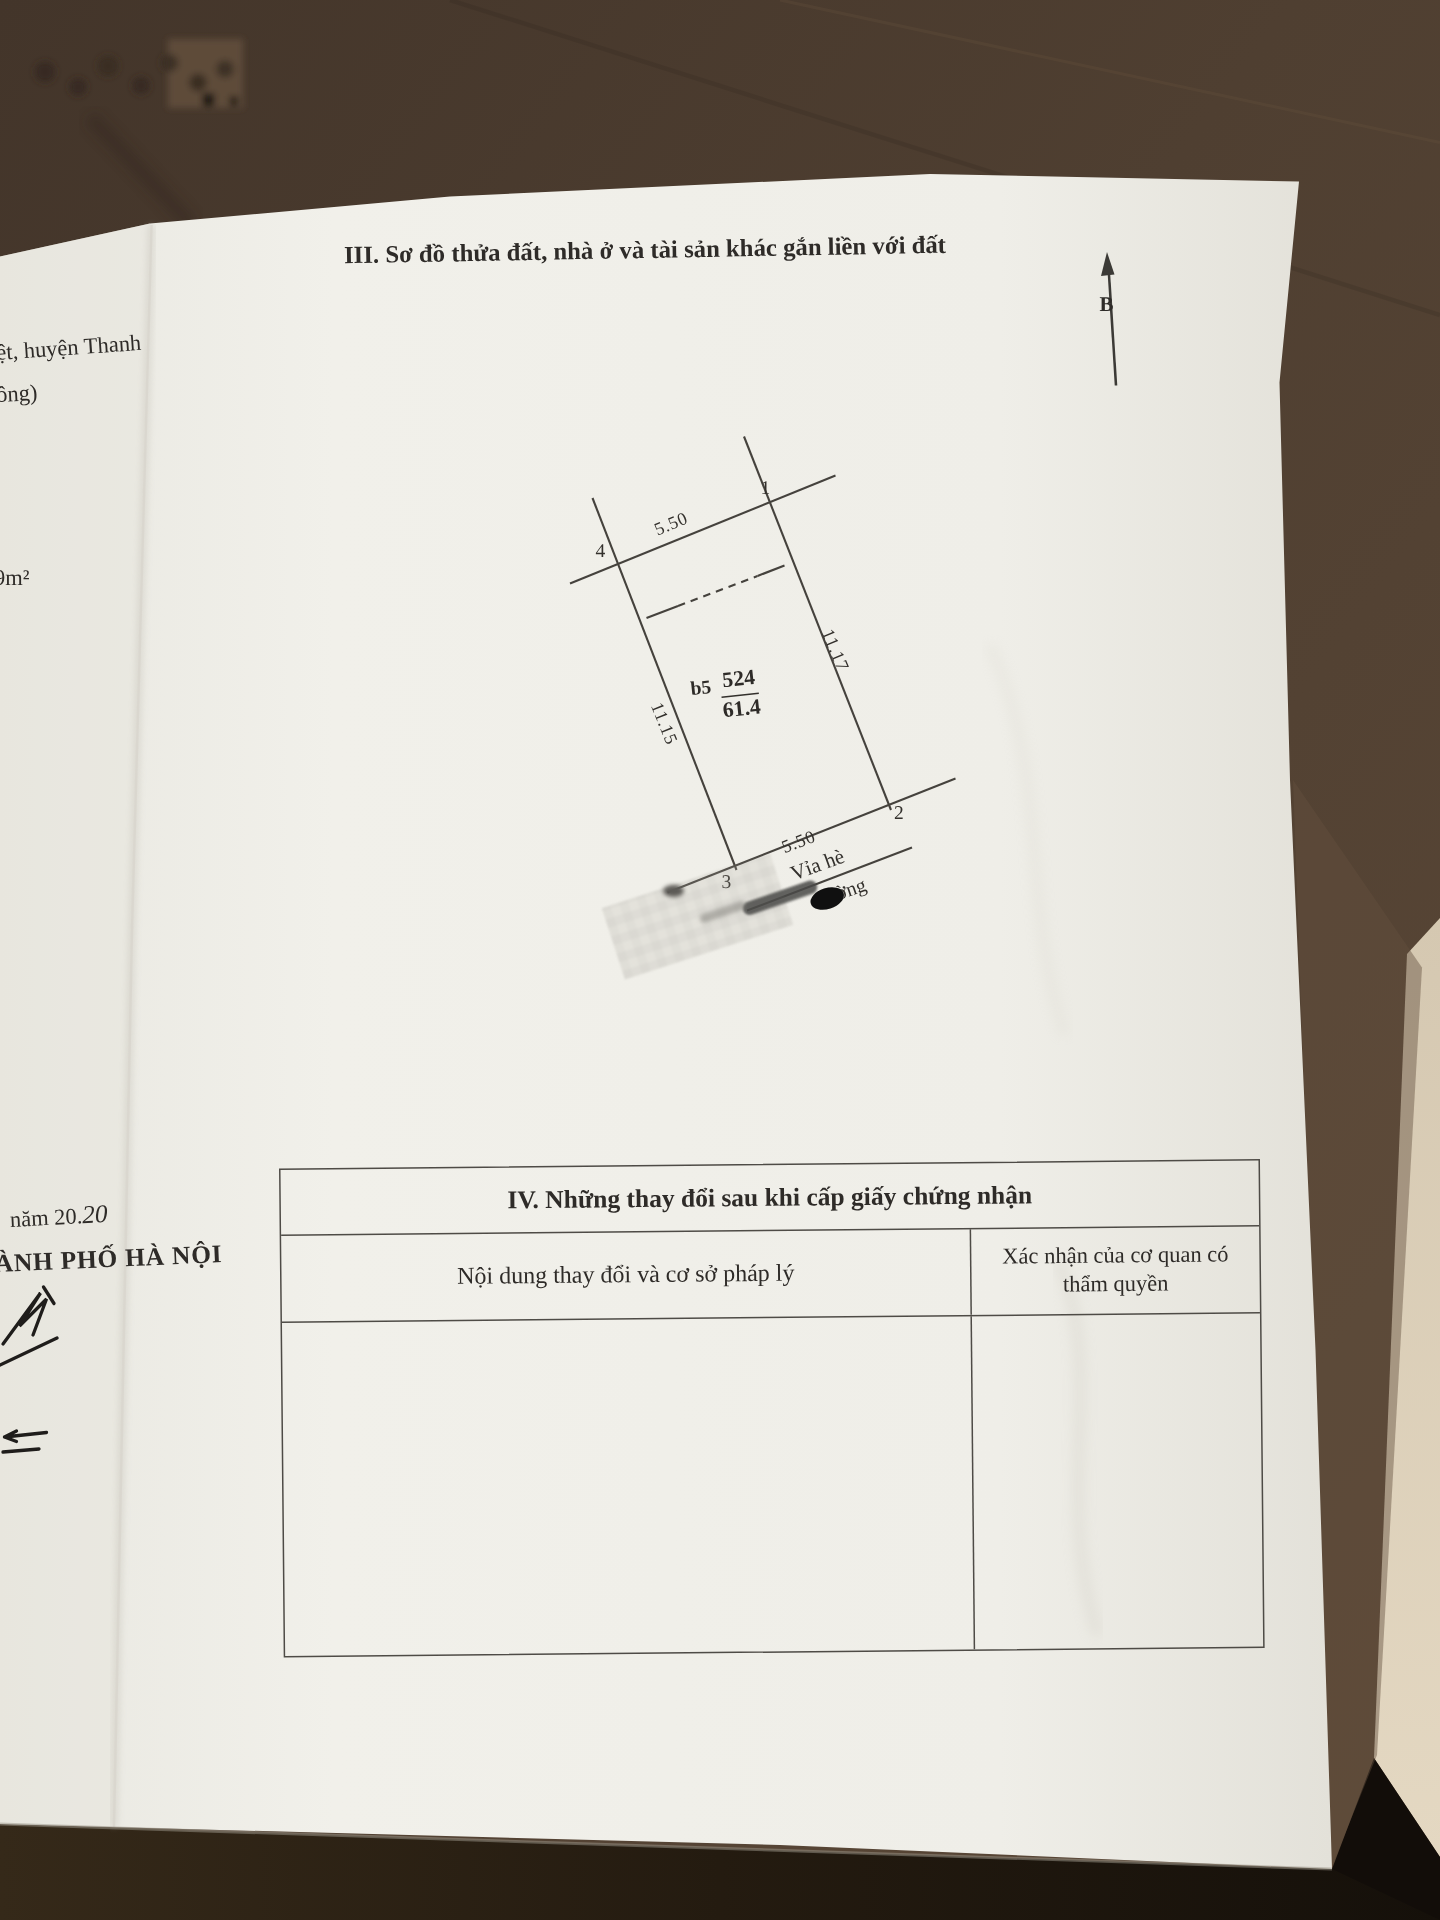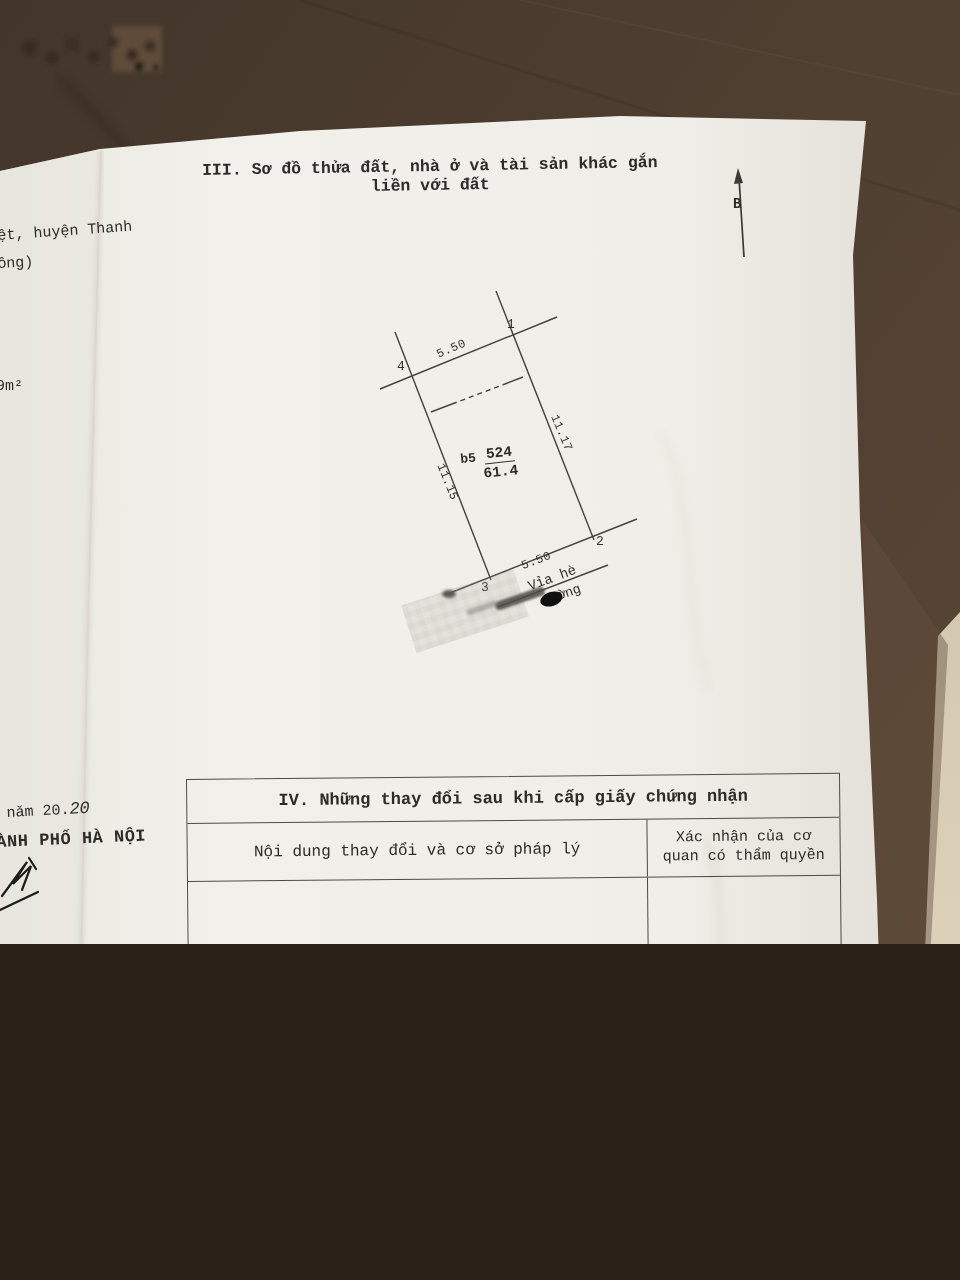--- a/index.html
+++ b/index.html
@@ -1,17 +1,17 @@
 <!DOCTYPE html>
 <html><head>
 <meta charset="utf-8">
 <style>
   html,body{margin:0;padding:0;background:#2b2118;}
-  .scene{position:relative;width:960px;height:944px;overflow:hidden;
-         font-family:Liberation Mono, monospace;color:#2e2b28;}
+  .scene{position:relative;width:960px;height:1280px;overflow:hidden;
+         font-family:Liberation Serif, serif;color:#2e2b28;}
   .scene svg{position:absolute;left:0;top:0;}
   .lbl{position:absolute;white-space:nowrap;color:#33302c;}
   .dim{font-size:12px;letter-spacing:.5px;}
   .corner{font-size:13px;}
   .title{position:absolute;left:200px;top:157px;width:460px;text-align:center;
          font-weight:bold;font-size:16.5px;transform:rotate(-1deg);}
   .north-b{position:absolute;left:733px;top:196px;font-size:14px;font-weight:bold;}
   .parcel{position:absolute;left:461px;top:446px;display:flex;gap:6px;
           transform:rotate(-6deg);font-weight:600;}
   .parcel .pfx{font-size:13px;margin-top:3px;}

